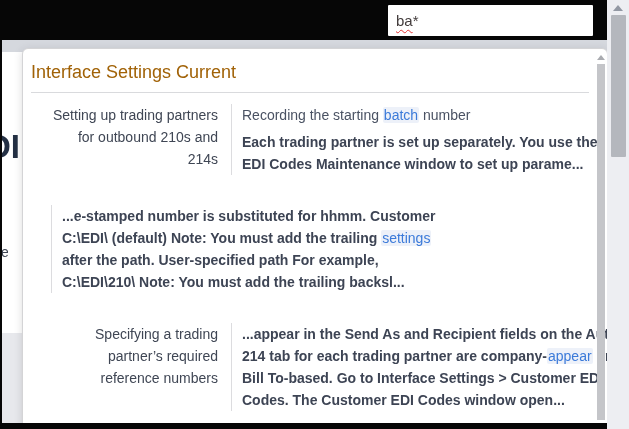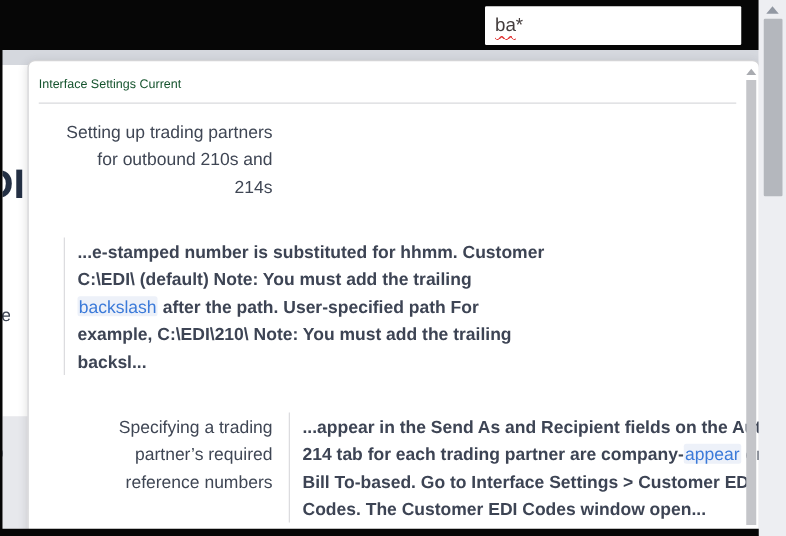--- a/index.html
+++ b/index.html
@@ -26,21 +26,21 @@
   .bg-frag-small{position:absolute;width:7px;height:16px;overflow:hidden;font-size:14px;
                  color:#3f4654;z-index:2;}
   .frag-e{left:1px;top:244px;}
   .frag-o{left:1px;top:353px;}
 
   
   .panel{position:absolute;left:22px;top:48px;width:586px;height:381px;background:#fff;
          border:1px solid #d4d4d6;border-radius:6px 6px 0 0;box-sizing:border-box;z-index:10;
          box-shadow:0 2px 8px rgba(60,60,70,.18);overflow:hidden;}
   .panel-header{padding:13px 18px 9px 8px;}
-  .panel-title{font-size:10px;color:#14532d;}
+  .panel-title{font-size:18px;color:#a16207;}
   .panel-hr{border:none;border-top:1px solid #d9dadd;margin:0 18px 0 8px;}
   .results{padding:11px 0 0 28px;}
   .result-row{display:flex;margin-bottom:30px;}
   .topic-cell{width:167px;flex:none;text-align:right;font-size:14px;line-height:22px;
               color:#3f4654;padding-right:13px;cursor:pointer;}
   .preview-cell{flex:none;width:378px;border-left:1px solid #dcdcdf;padding-left:10px;
                 font-size:14px;line-height:22px;cursor:pointer;}
   .preview-title{color:#4a5263;font-weight:400;margin-bottom:5px;}
   .preview-body{color:#3d4454;font-weight:700;}
   .hl{color:#3b7ad9;background:#edf1f9;font-weight:400;border-radius:2px;padding:0 1px;}
@@ -67,24 +67,28 @@
 <div class="bg-left-gray"></div>
 
 <div class="panel">
   <div class="panel-header">
     <div class="panel-title">Interface Settings Current</div>
   </div>
   <hr class="panel-hr">
   <div class="results" id="results">
       <div class="result-row">
         <div class="topic-cell">Setting up trading partners for outbound 210s and 214s</div>
+        <div class="preview-cell">
+          <div class="preview-title"><span>Recording the starting </span><span class="hl">batch</span><span> number</span></div>
+          <div class="preview-body"><span>Each trading partner is set up separately. You use the EDI Codes Maintenance window to set up parame...</span></div>
+        </div>
       </div>
       <div class="result-row">
         <div class="preview-cell">
-          <div class="preview-body"><span>...e-stamped number is substituted for hhmm. Customer C:\EDI\ (default) Note: You must add the trailing </span><span class="hl">backslash</span><span> after the path. User-specified path For example, C:\EDI\210\ Note: You must add the trailing backsl...</span></div>
+          <div class="preview-body"><span>...e-stamped number is substituted for hhmm. Customer C:\EDI\ (default) Note: You must add the trailing </span><span class="hl">settings</span><span> after the path. User-specified path For example, C:\EDI\210\ Note: You must add the trailing backsl...</span></div>
         </div>
       </div>
       <div class="result-row">
         <div class="topic-cell">Specifying a trading partner’s required reference numbers</div>
         <div class="preview-cell">
           <div class="preview-body"><span>...appear in the Send As and Recipient fields on the Auto 214 tab for each trading partner are company-</span><span class="hl">appear</span><span> or Bill To-based. Go to Interface Settings &gt; Customer EDI Codes. The Customer EDI Codes window open...</span></div>
         </div>
       </div>
     </div>
   <div class="inner-scroll">

